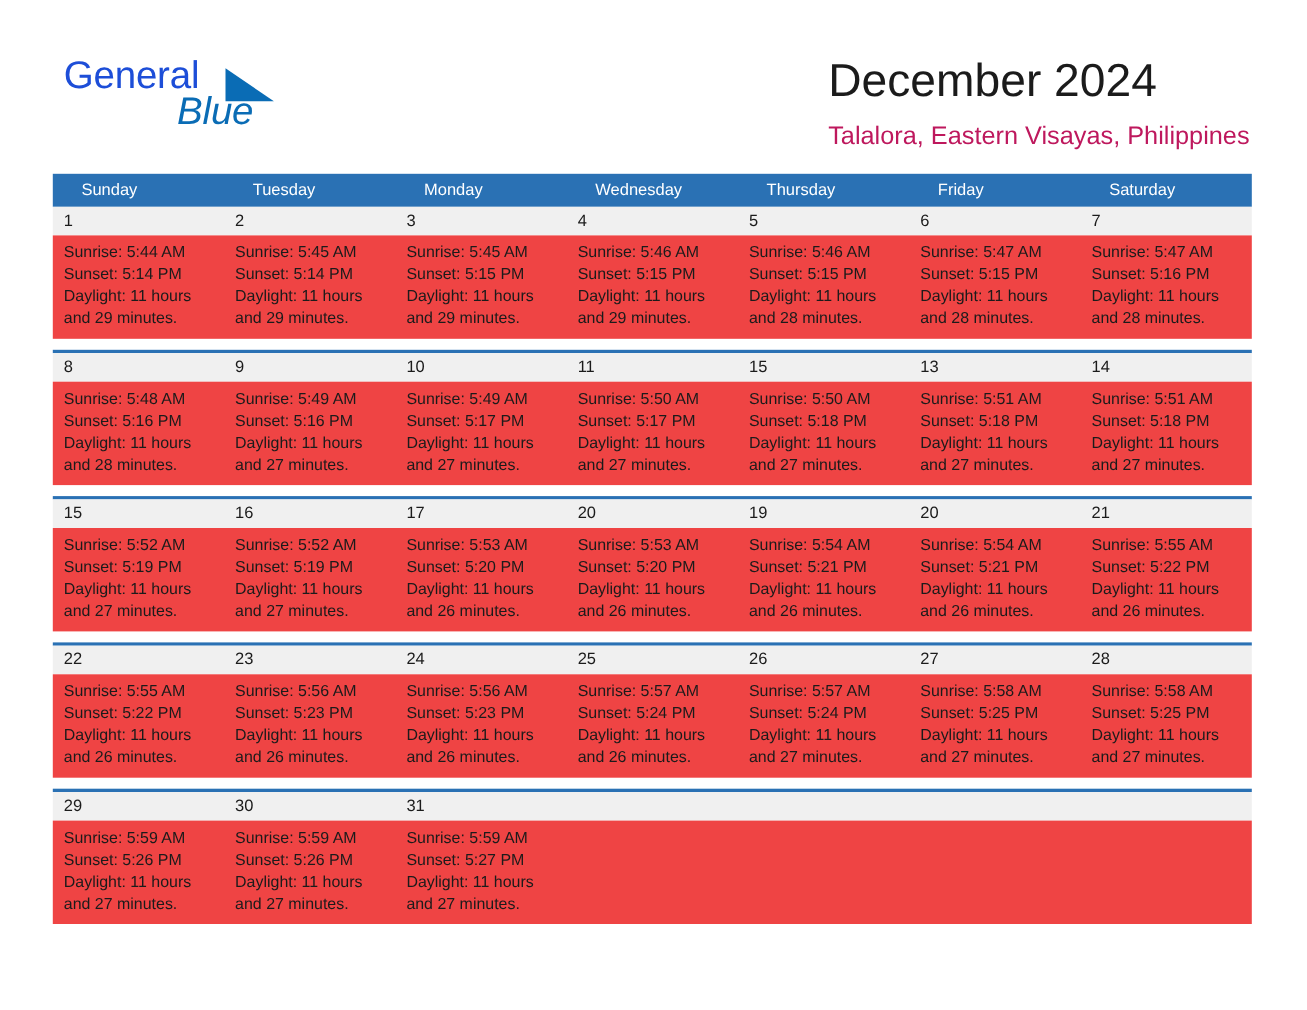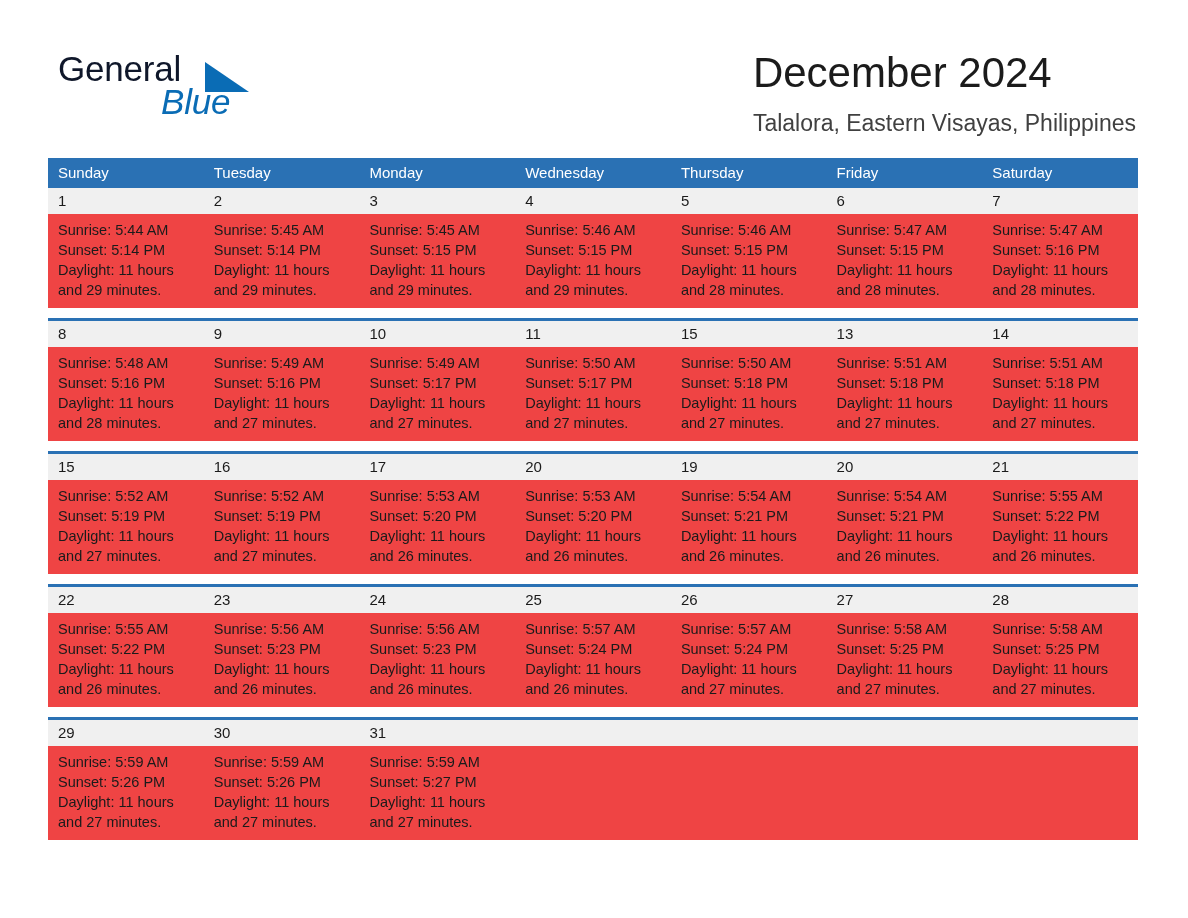--- a/index.html
+++ b/index.html
@@ -36,21 +36,21 @@
     top: 50px;
     width: 300px;
     height: 80px;
   }
   .brand-general {
     position: absolute;
     left: 0;
     top: 0;
     font-size: 35px;
     line-height: 38px;
-    color: #0f172a;
+    color: #1d4ed8;
     font-family: "Liberation Sans", sans-serif;
     letter-spacing: -0.2px;
   }
   .brand-tri {
     position: absolute;
     left: 147px;
     top: 12px;
     width: 0;
     height: 0;
     border-left: 44px solid #0a6cb5;
@@ -77,21 +77,21 @@
     font-size: 42px;
     line-height: 50px;
     color: #1b1b1b;
     font-weight: normal;
     margin: 0;
     white-space: nowrap;
   }
   .location-title {
     font-size: 23px;
     line-height: 30px;
-    color: #404040;
+    color: #be185d;
     margin: 10px 0 0 0;
     font-weight: normal;
     white-space: nowrap;
   }
 
   
   .calendar {
     position: absolute;
     left: 48px;
     top: 158px;
@@ -101,21 +101,21 @@
     display: flex;
     width: 100%;
     background: #2a71b4;
     height: 30px;
   }
   .cal-head .dow {
     flex: 1 1 0;
     color: #ffffff;
     font-size: 15px;
     line-height: 30px;
-    padding-left: 10px;
+    padding-left: 26px;
     box-sizing: border-box;
     white-space: nowrap;
     overflow: hidden;
   }
   .week {
     width: 100%;
     border-top: 3px solid #2a71b4;
     margin-top: 10px;
   }
   .week:first-of-type {

